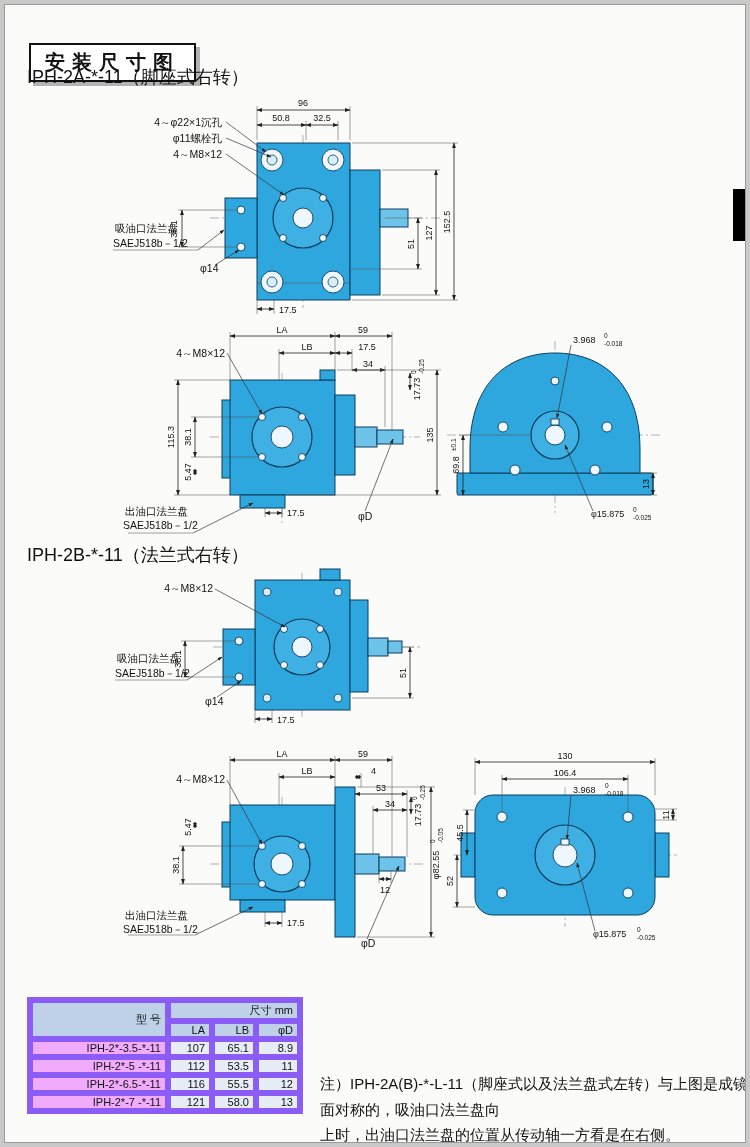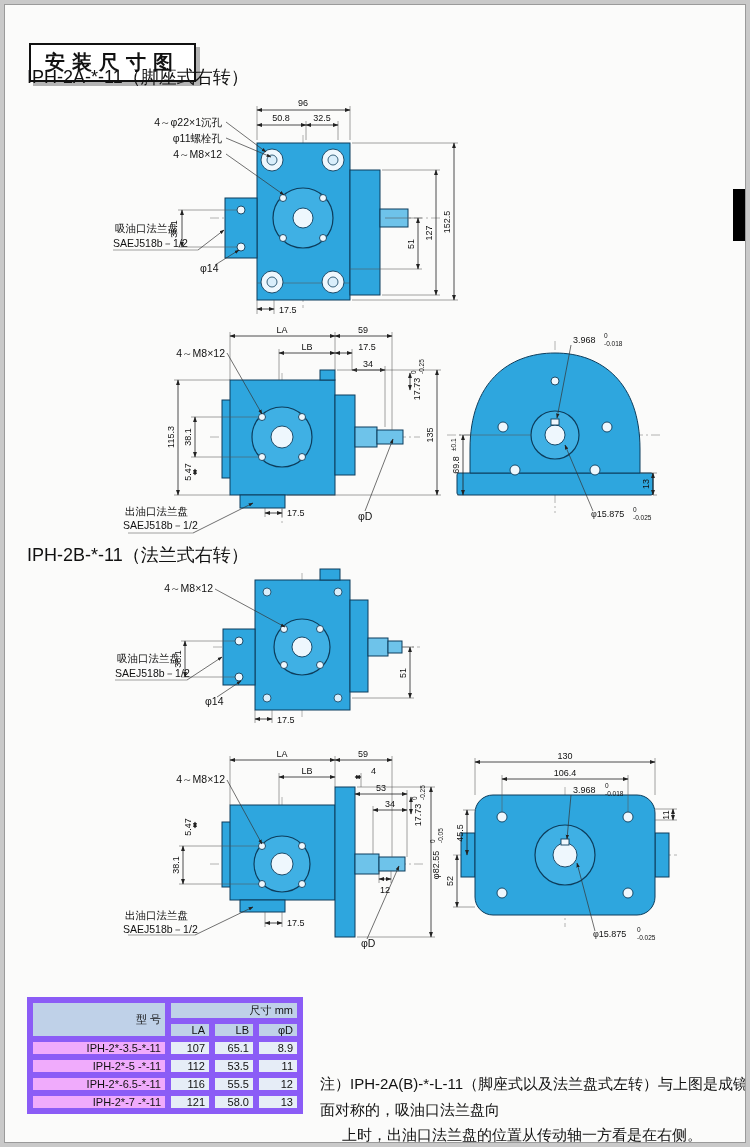--- a/index.html
+++ b/index.html
@@ -22,21 +22,21 @@
   .t{font:9px "Liberation Sans",sans-serif;fill:#111}
   .t2{font:6.5px "Liberation Sans",sans-serif;fill:#111}
   .lbl{font:10.5px "Liberation Sans",sans-serif;fill:#111}
   table.spec{position:absolute;left:22px;top:992px;border-collapse:collapse;font-size:11px;color:#111}
   table.spec th,table.spec td{border:6px solid #8b5cf6;text-align:right;height:14px;padding:0 4px}
   table.spec th{background:#bfd1e8;font-weight:normal}
   table.spec td.mdl{background:#f0abfc;width:138px}
   table.spec td.val{background:#e6edf7;width:44px}
   table.spec th.sub{width:44px}
   .note{position:absolute;left:315px;top:1066px;width:430px;font-size:15px;line-height:1.7;color:#111}
-  .note .l2{margin-left:22px}
+  .note .l2{}
 </style>
 </head>
 <body>
 
 <svg width="0" height="0" style="position:absolute" aria-hidden="true">
   <defs>
     <marker id="ah" viewBox="0 0 10 10" refX="9" refY="5" markerWidth="7" markerHeight="7" orient="auto-start-reverse">
       <path d="M0,1.5 L10,5 L0,8.5 Z" fill="#222"></path>
     </marker>
   </defs>

